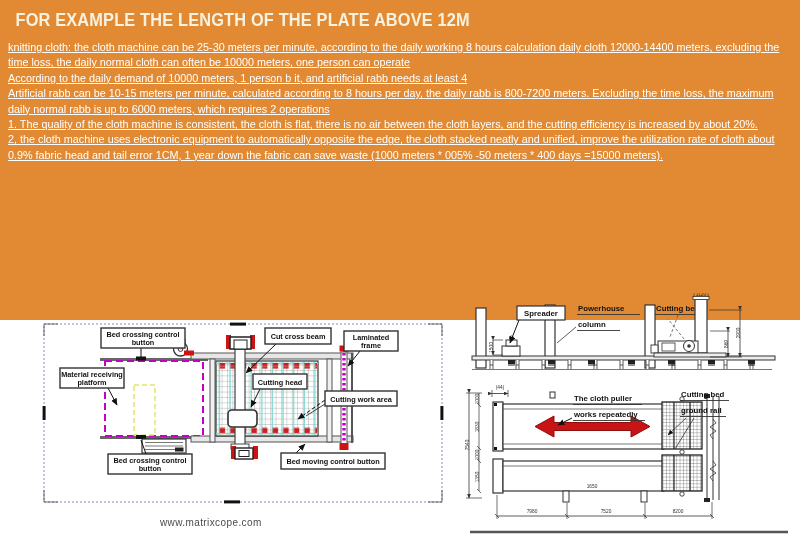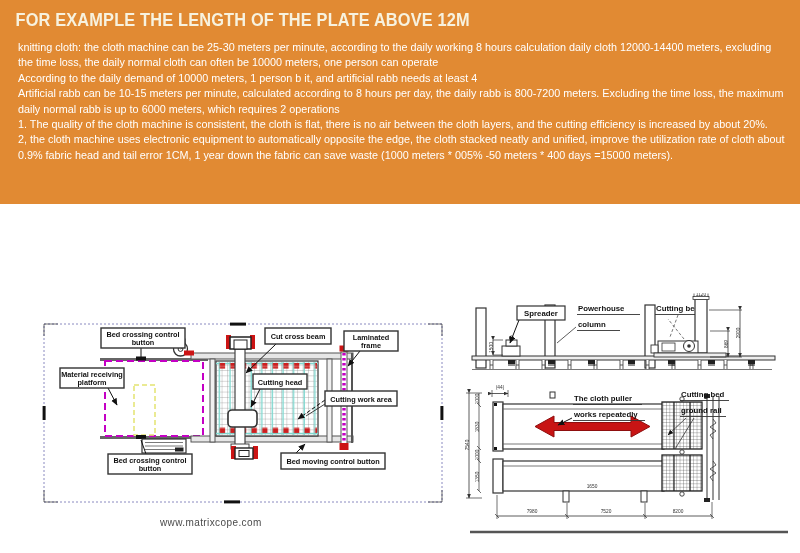--- a/index.html
+++ b/index.html
@@ -1,32 +1,32 @@
 <!DOCTYPE html>
 <html><head>
 <meta charset="utf-8">
 <style>
   html,body{margin:0;padding:0;}
   body{
     width:800px;height:553px;position:relative;overflow:hidden;
     background:#ffffff;font-family:"Liberation Sans",sans-serif;
   }
   .orange-block{
-    position:absolute;left:0;top:0;width:800px;height:204px;
+    position:absolute;left:0;top:0;width:800px;height:320px;
     background:#e18a33;color:#fff;
   }
   .page-title{
     margin:0;padding:9px 0 0 18px;
     font-size:19px;font-weight:bold;color:#f7f2df;
     letter-spacing:.2px;transform:scaleX(.86);transform-origin:left center;
     white-space:nowrap;
   }
   .article{
-    padding:9px 14px 0 18px;
-    font-size:10.8px;line-height:15.4px;color:#ffffff;
+    padding:9px 14px 0 8px;
+    font-size:10.8px;line-height:15.4px;color:#ffffff;text-decoration:underline;
   }
   .article p{margin:0;}
   .diagram{position:absolute;}
   #left-fig{left:38px;top:316px;}
   #right-fig{left:462px;top:293px;}
   .watermark{
     position:absolute;left:160px;top:517px;width:150px;text-align:left;
     font-size:10px;color:#4a4a4a;letter-spacing:.4px;
   }
   svg text{font-family:"Liberation Sans",sans-serif;fill:#111;}

